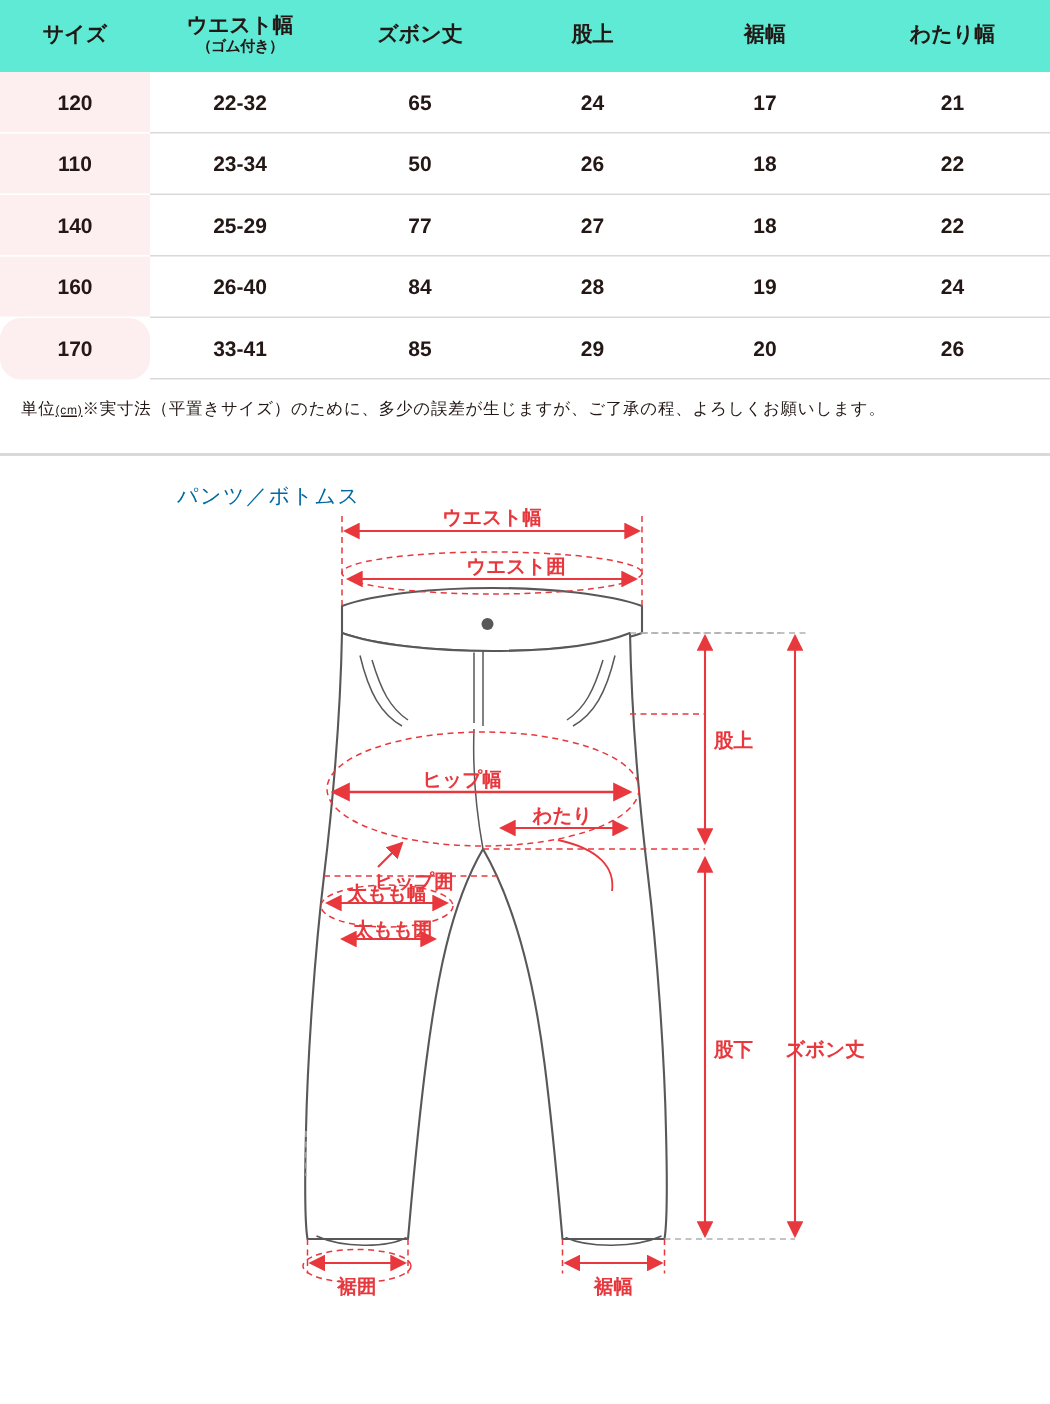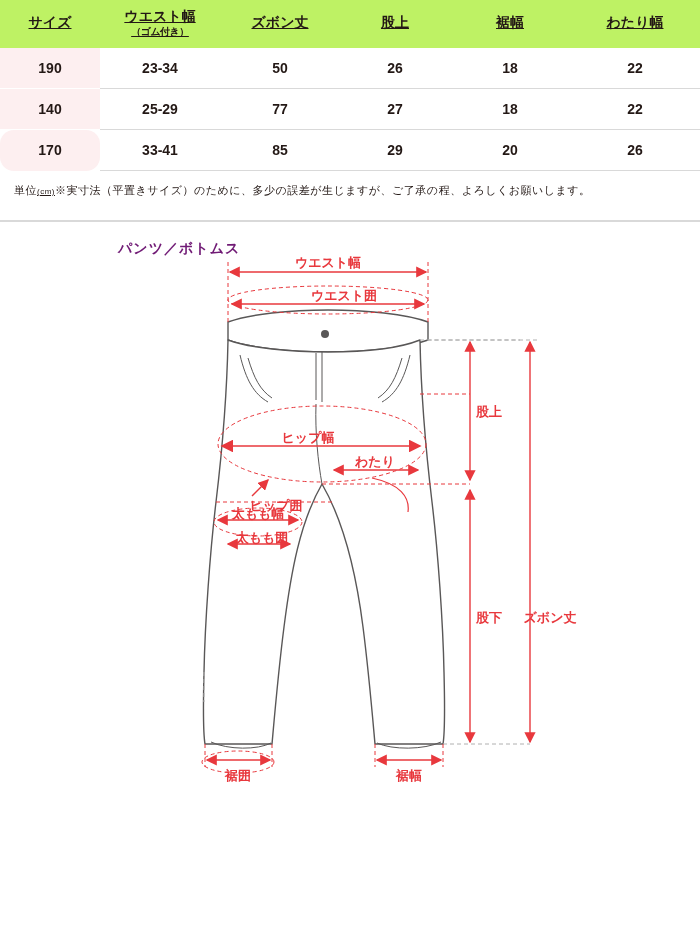--- a/index.html
+++ b/index.html
@@ -15,30 +15,29 @@
     overflow: hidden;
   }
 
   
   .size-table {
     width: 700px;
     border-collapse: collapse;
     table-layout: fixed;
   }
   .size-table th {
-    background: #bef264;
+    background: #5eead4;
     font-size: 14px;
     font-weight: bold;
     color: #231815;
     padding: 8px 0 10px 0;
     border: none;
     text-align: center;
     line-height: 1.25;
     vertical-align: middle;
-    text-decoration: underline;
   }
   .size-table th .sub {
     display: block;
     font-size: 10px;
     font-weight: bold;
     letter-spacing: -0.5px;
   }
   .size-table td {
     font-size: 14px;
     font-weight: bold;
@@ -81,22 +80,22 @@
   .diagram-wrap {
     position: relative;
     width: 700px;
     height: 560px;
   }
   .diagram-title {
     position: absolute;
     left: 118px;
     top: 18px;
     font-size: 14px;
-    font-weight: bold;
-    color: #701a75;
+    font-weight: normal;
+    color: #0369a1;
     letter-spacing: 1px;
   }
   .diagram-svg {
     position: absolute;
     left: 0;
     top: 0;
   }
 </style>
 </head>
 <body>
@@ -120,34 +119,50 @@
       <th style="width:120px">
         <span>裾幅</span>
       </th>
       <th style="width:130px">
         <span>わたり幅</span>
       </th>
     </tr>
   </thead>
   <tbody>
     <tr>
-      <td class="col-size">190</td>
+      <td class="col-size">120</td>
+      <td>22-32</td>
+      <td>65</td>
+      <td>24</td>
+      <td>17</td>
+      <td>21</td>
+    </tr>
+    <tr>
+      <td class="col-size">110</td>
       <td>23-34</td>
       <td>50</td>
       <td>26</td>
       <td>18</td>
       <td>22</td>
     </tr>
     <tr>
       <td class="col-size">140</td>
       <td>25-29</td>
       <td>77</td>
       <td>27</td>
       <td>18</td>
       <td>22</td>
+    </tr>
+    <tr>
+      <td class="col-size">160</td>
+      <td>26-40</td>
+      <td>84</td>
+      <td>28</td>
+      <td>19</td>
+      <td>24</td>
     </tr>
     <tr>
       <td class="col-size">170</td>
       <td>33-41</td>
       <td>85</td>
       <td>29</td>
       <td>20</td>
       <td>26</td>
     </tr>
   </tbody>

